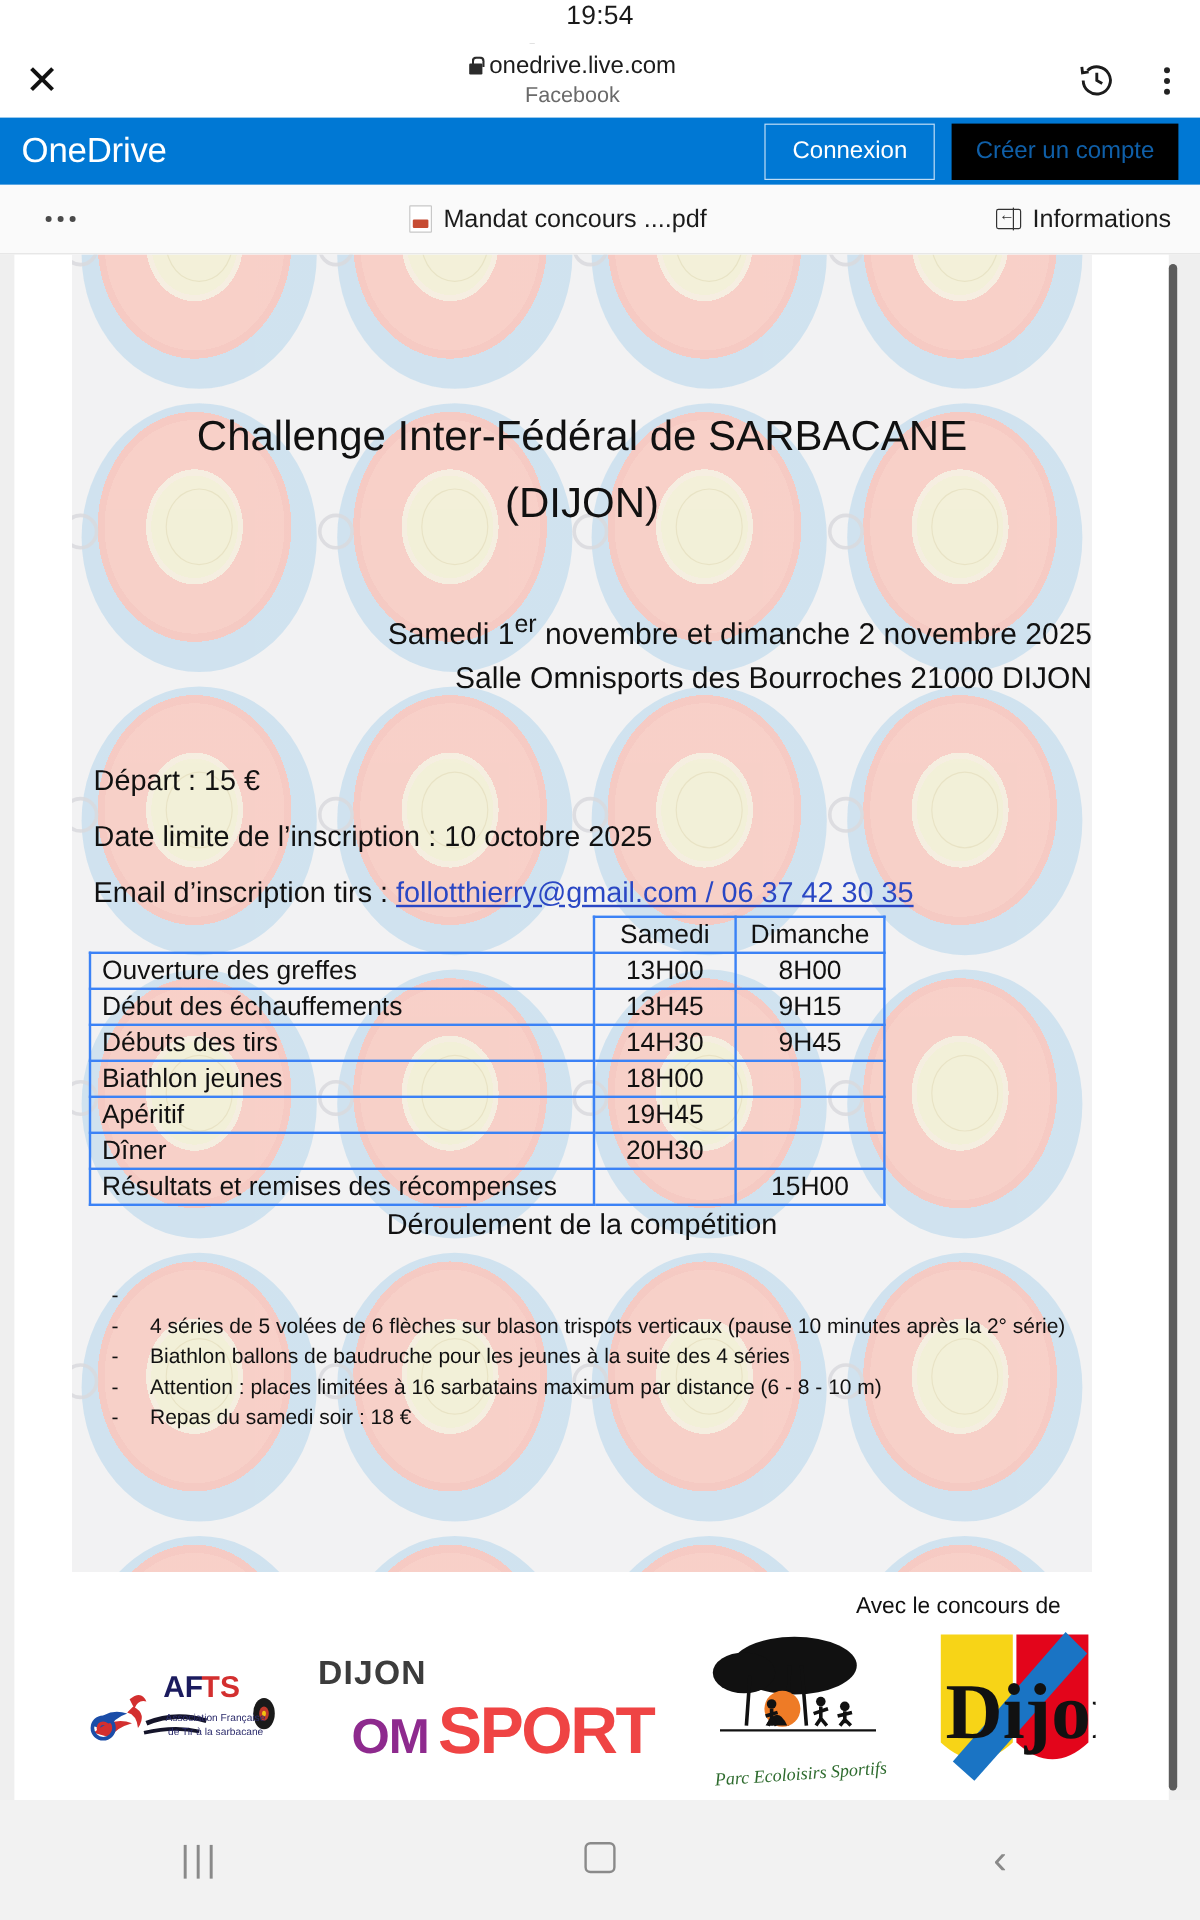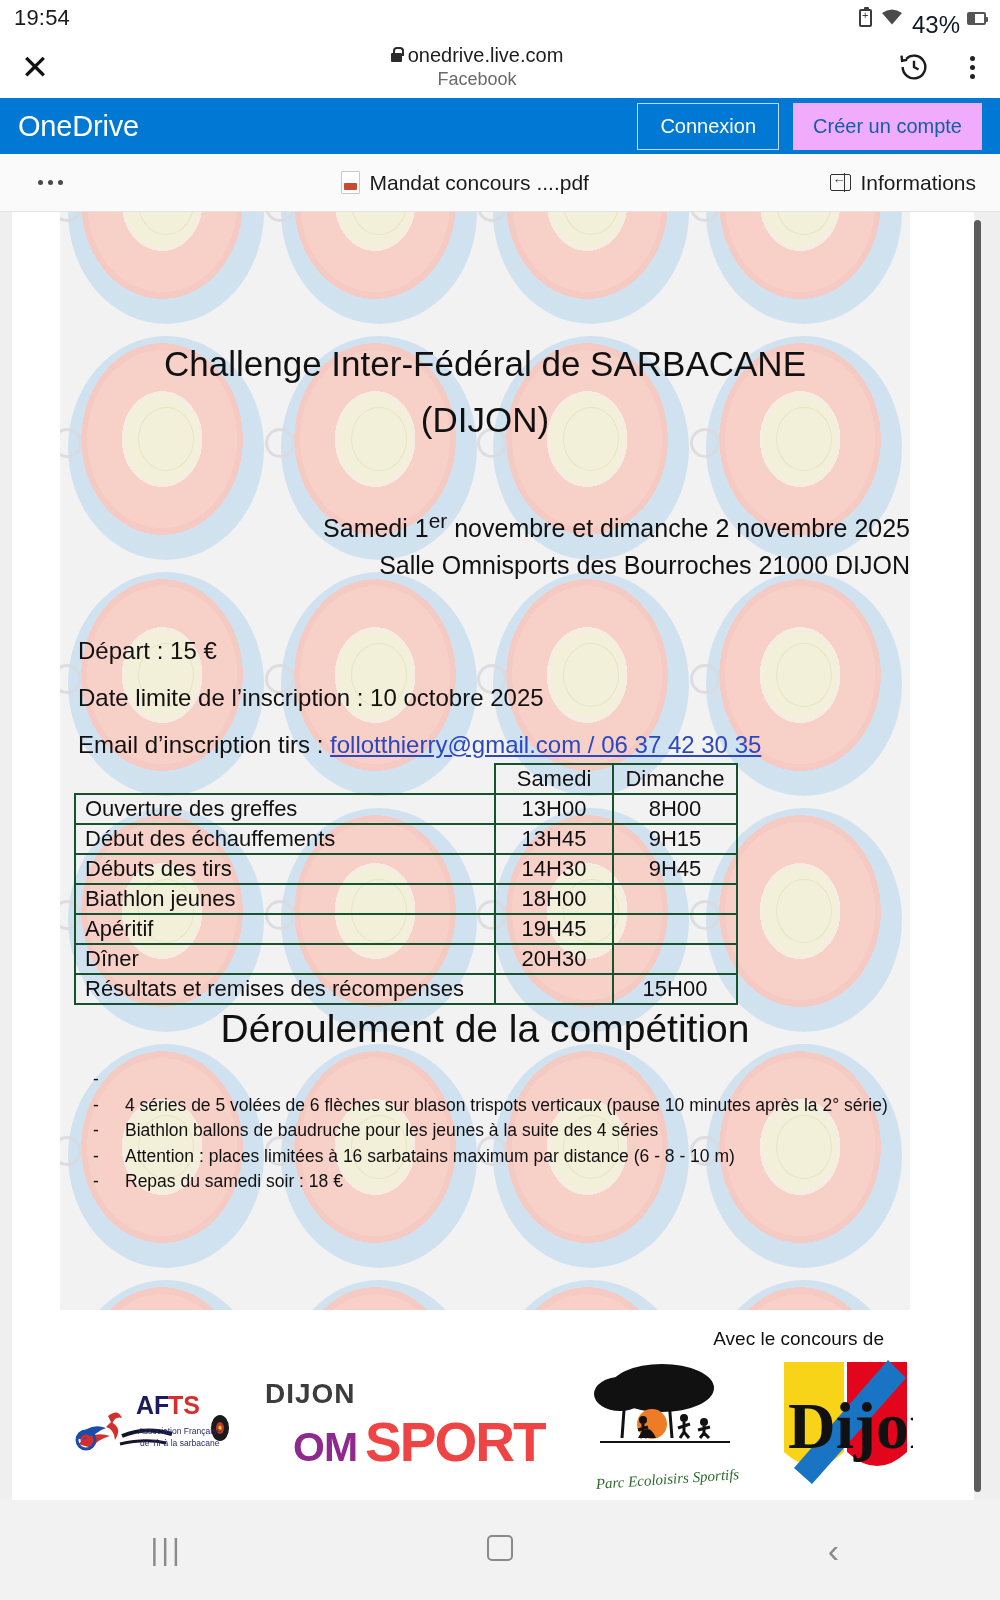--- a/index.html
+++ b/index.html
@@ -2,21 +2,21 @@
 <html><head>
 <meta charset="utf-8">
 <style>
   * { margin:0; padding:0; box-sizing:border-box; }
   html,body { width:1000px; height:1600px; overflow:hidden; background:#fff;
               font-family:"Liberation Sans", sans-serif; }
 
   
   .statusbar { position:absolute; top:0; left:0; width:1000px; height:36px;
                background:#fff; display:flex; align-items:center;
-               justify-content:space-between; padding:0 14px; }
+               justify-content:space-between; padding:0 14px;flex-direction:column; }
   .status-time { font-size:22px; color:#1a1a1a; letter-spacing:.2px; }
   .status-right { display:flex; align-items:center; gap:7px; }
   .si { display:inline-block; }
   .batt-save { width:13px; height:18px; border:2px solid #3c3c3c; border-radius:2px;
                position:relative; }
   .batt-save:before { content:""; position:absolute; top:-4px; left:3px; width:5px;
                       height:3px; background:#3c3c3c; border-radius:1px; }
   .batt-save:after { content:"+"; position:absolute; top:-3px; left:1px; font-size:11px;
                      color:#3c3c3c; line-height:14px; }
   .status-pct { font-size:24px; color:#0f172a;margin-top:13px; }
@@ -45,21 +45,21 @@
   .bb-menu i { width:5px; height:5px; background:#222; border-radius:50%; display:block; }
 
   
   .odbar { position:absolute; top:98px; left:0; width:1000px; height:56px;
            background:#0078d4; display:flex; align-items:center; padding:0 18px; }
   .od-logo { color:#fff; font-size:29px; font-weight:400; letter-spacing:-.2px; }
   .od-actions { margin-left:auto; display:flex; align-items:center; gap:14px; }
   .btn-signin { border:1.5px solid #bfdcf5; color:#fff; background:transparent;
                 font-size:20px; padding:11px 22px; cursor:pointer;
                 font-family:"Liberation Sans", sans-serif; }
-  .btn-create { border:none; background:#f0abfc; color:#0f5fa8; font-size:20px;
+  .btn-create { border:none; background:#000000; color:#0f5fa8; font-size:20px;
                 padding:12px 20px; cursor:pointer;
                 font-family:"Liberation Sans", sans-serif;text-align:right; }
 
   
   .filebar { position:absolute; top:154px; left:0; width:1000px; height:58px;
              background:#fafafa; border-bottom:1px solid #e3e3e3;
              display:flex; align-items:center; }
   .fb-ellipsis { width:100px; display:flex; justify-content:center; gap:5px;
                  cursor:pointer; }
   .fb-ellipsis i { width:5px;height:5px;background:#4a4a4a;border-radius:50%;display:block;}
@@ -118,29 +118,29 @@
             font-size:35px; line-height:56px; color:#111; }
   .pdate { position:absolute; left:0; top:290px; width:850px; text-align:right;
            font-size:25px; line-height:37px; color:#111; }
   .pinfo { position:absolute; left:18px; top:415px; width:820px;
            font-size:24px; line-height:47px; color:#111; }
   .plink { color:#2a47c4; text-decoration:underline; }
 
   
   .sched { position:absolute; left:14px; top:551px; border-collapse:collapse;
            font-size:22px; color:#111; }
-  .sched td, .sched th { border:2px solid #14532d; padding:1px 6px; height:26px;
+  .sched td, .sched th { border:2px solid #3b82f6; padding:1px 6px; height:26px;
                          font-weight:400; background:transparent; }
   .sched .c-lab { width:420px; text-align:left; padding-left:9px;margin-left:42px; }
   .sched .c-sam { width:118px; text-align:center; }
   .sched .c-dim { width:124px; text-align:center; }
   .sched .noborder { border:none; }
 
   .pheading { position:absolute; left:0; top:795px; width:850px; text-align:center;
-              font-size:39px; color:#111; }
+              font-size:24px; color:#111; }
   .plist { position:absolute; left:33px; top:855px; width:816px;
            font-size:17.5px; line-height:25.5px; color:#111; }
   .plist .li { display:flex; gap:0; }
   .plist .dash { width:32px; flex:0 0 32px; }
 
   
   .footer { position:absolute; left:48px; top:1098px; width:890px; height:190px; }
   .soutien { position:absolute; right:66px; top:18px; font-size:19px; color:#111; }
 
   .logo-afts { position:absolute; left:10px; top:72px; width:180px; height:72px; }

